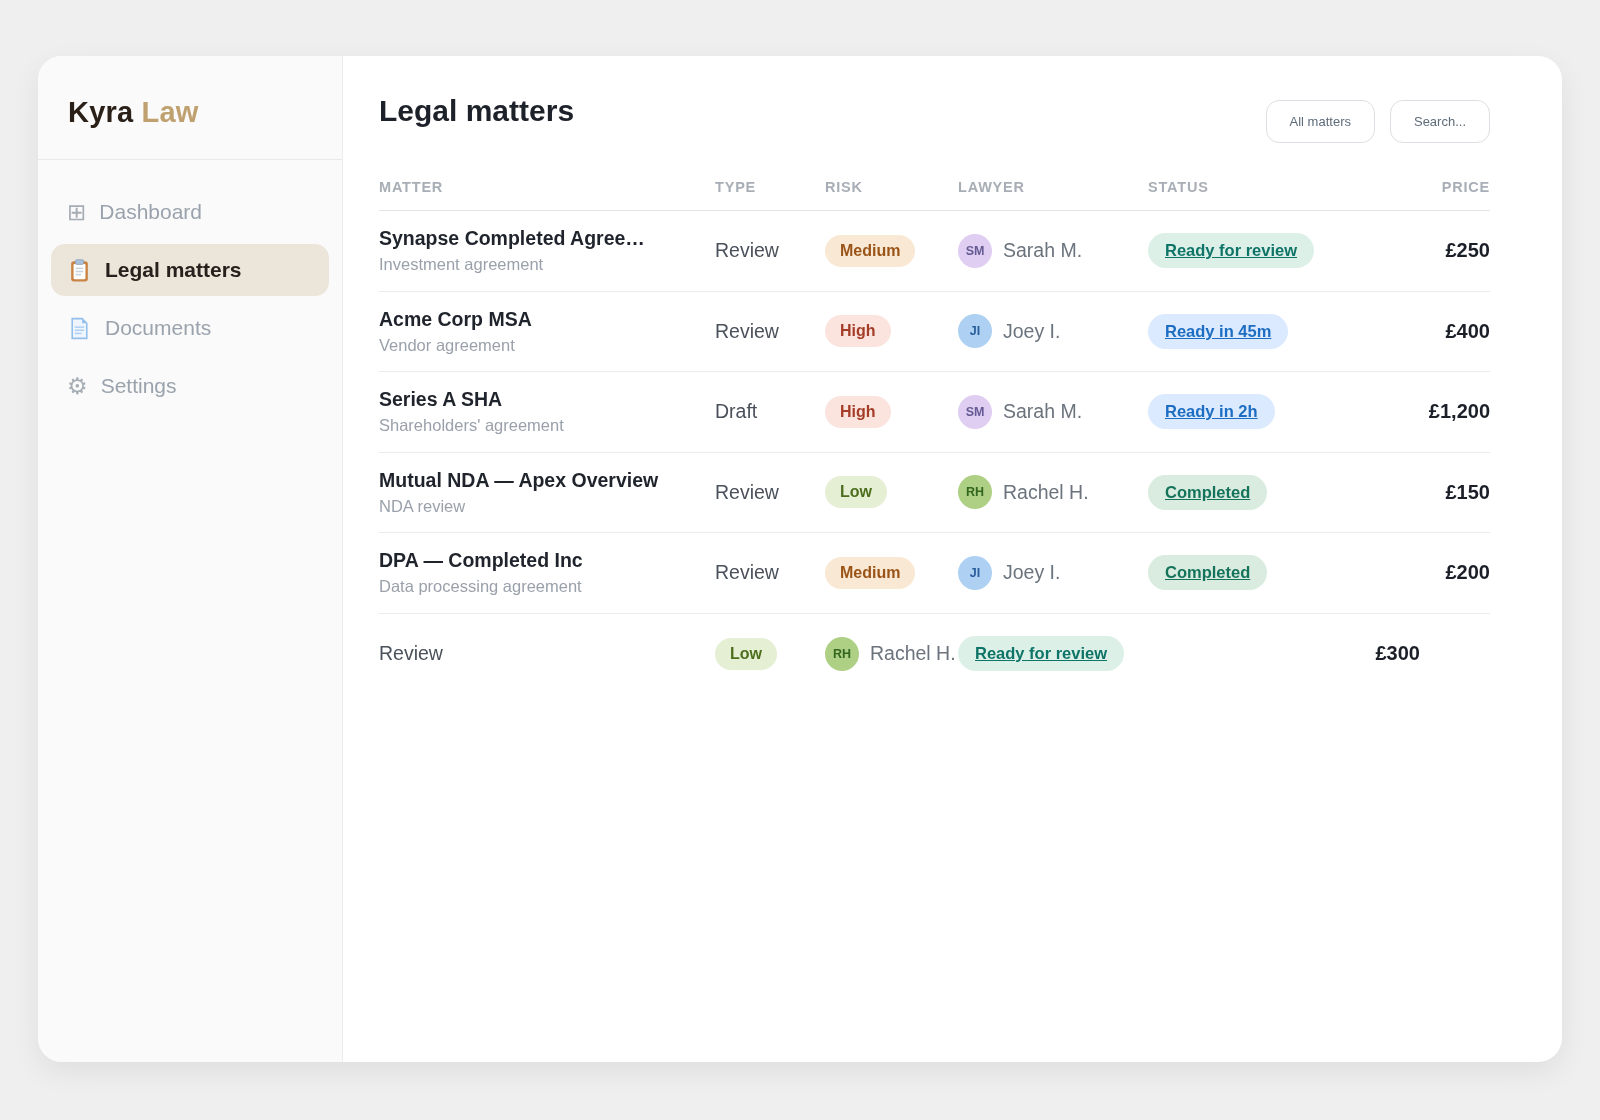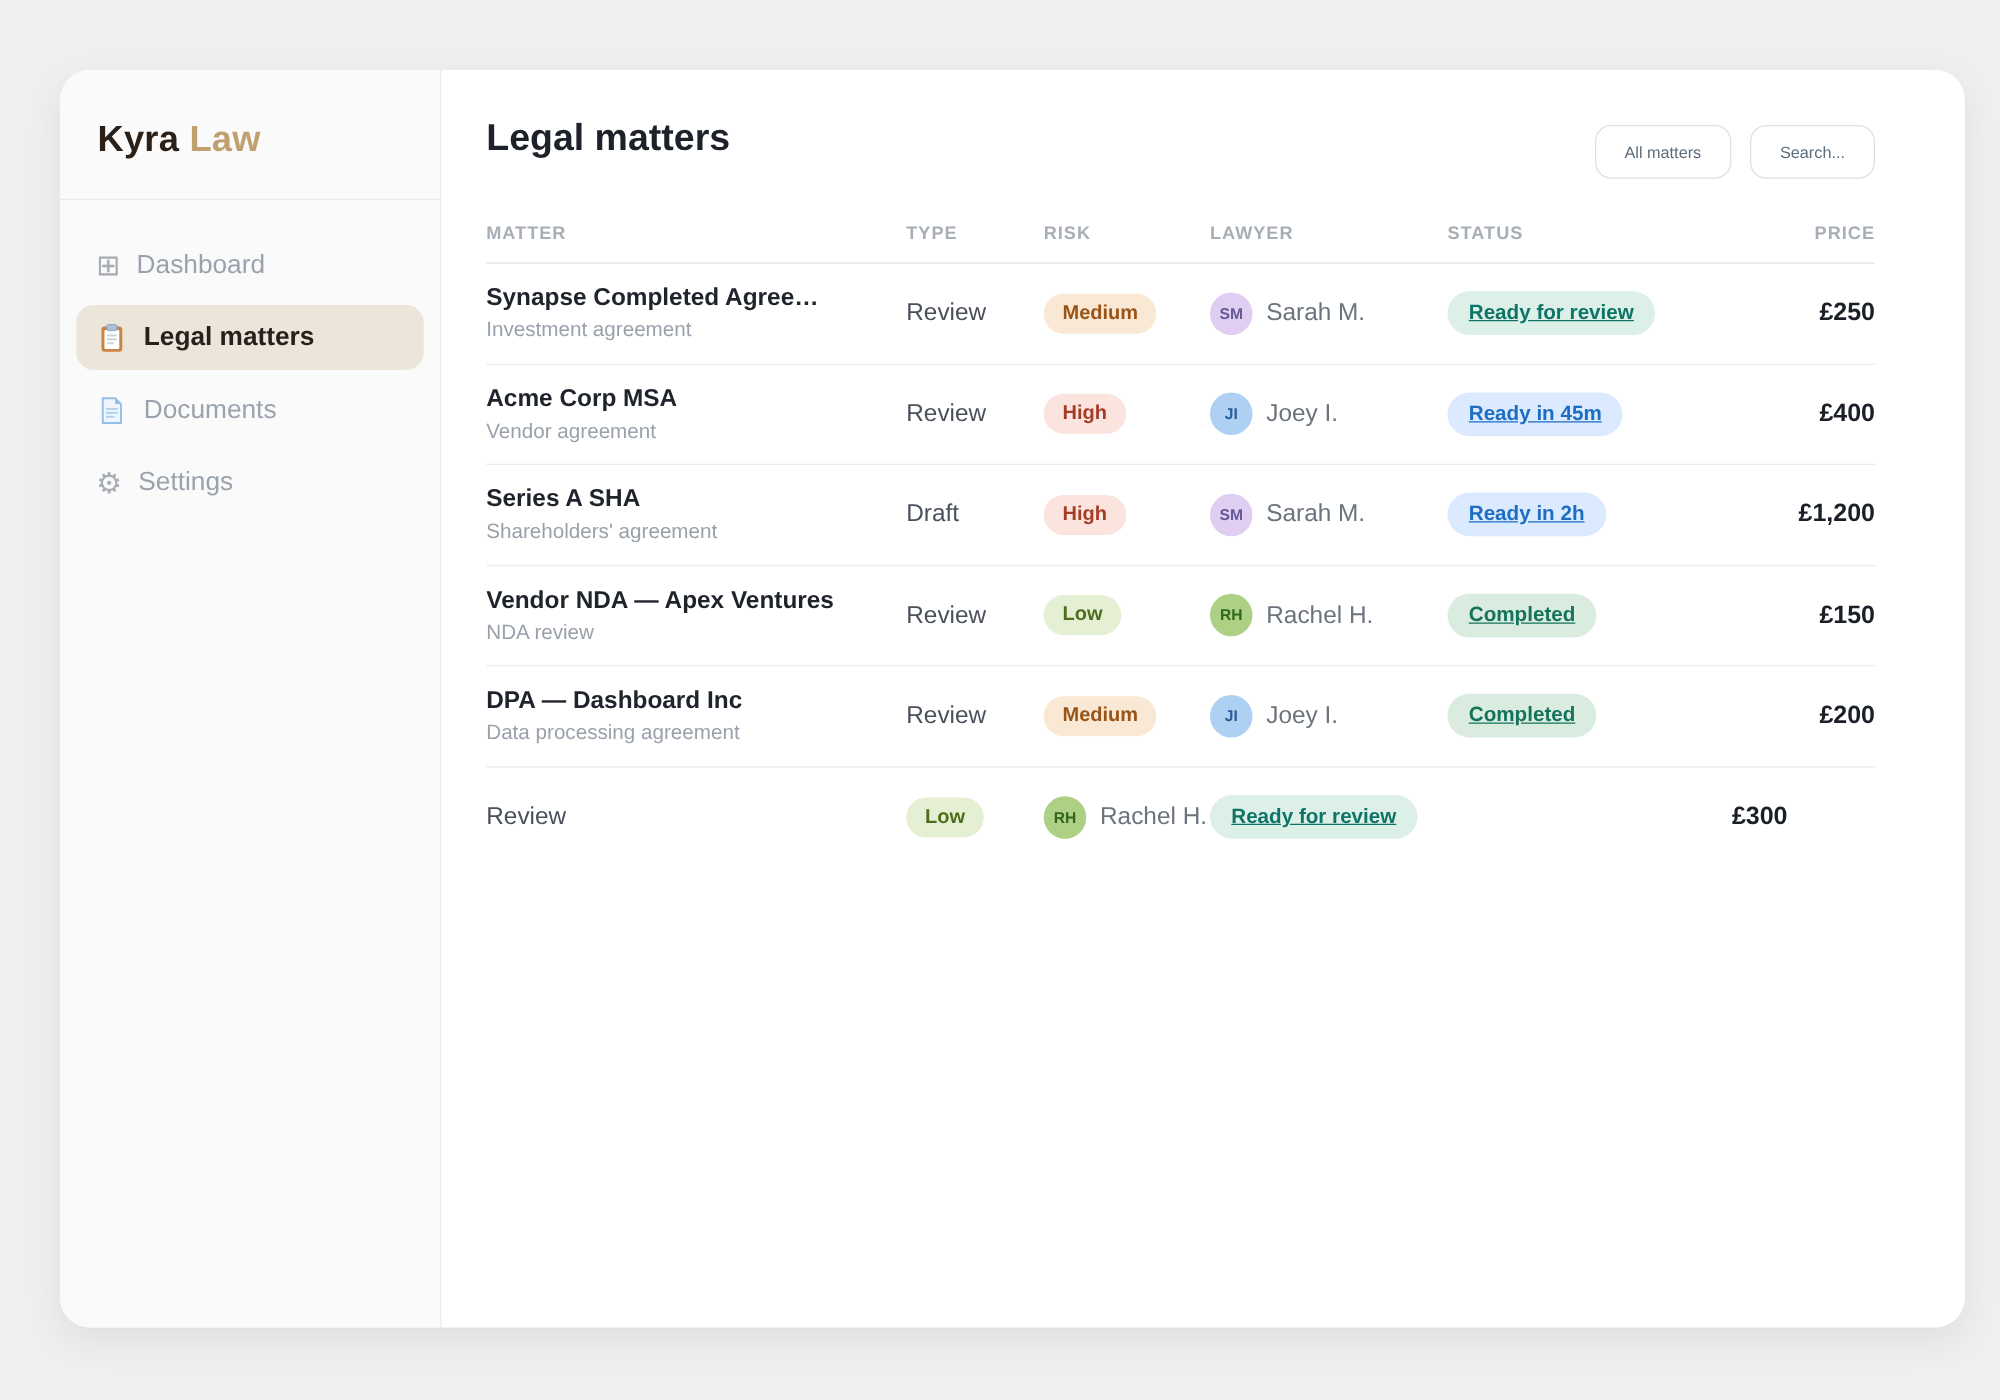--- a/index.html
+++ b/index.html
@@ -3,21 +3,21 @@
 <meta charset="utf-8">
 <style>
   * { margin:0; padding:0; box-sizing:border-box; }
   html,body { width:1600px; height:1120px; overflow:hidden; }
   body {
     background:#efefef;
     font-family:"Liberation Sans", sans-serif;
     color:#1f232b;
   }
   .app-card {
-    position:absolute; left:48px; top:56px;
+    position:absolute; left:38px; top:56px;
     width:1524px; height:1006px;
     background:#ffffff; border-radius:24px;
     box-shadow:0 10px 30px rgba(0,0,0,0.07);
     display:flex; overflow:hidden;
   }
   
   .sidebar {
     width:305px; min-width:305px; height:100%;
     background:#fafafa; border-right:1px solid #ececec;
     display:flex; flex-direction:column;
@@ -218,40 +218,40 @@
       <span class="lawyer-name">Sarah M.</span>
     </div>
     <div class="cell status">
       <span class="badge status-badge st-eta">Ready in 2h</span>
     </div>
     <div class="cell price">£1,200</div>
   </div>
 
   <div class="trow">
     <div class="cell matter">
-      <div class="matter-title">Vendor NDA — Apex Ventures</div>
+      <div class="matter-title">Mutual NDA — Apex Overview</div>
       <div class="matter-sub">NDA review</div>
     </div>
     <div class="cell type">Review</div>
     <div class="cell risk">
       <span class="badge risk-low">Low</span>
     </div>
     <div class="cell lawyer">
       <span class="avatar av-rh">RH</span>
       <span class="lawyer-name">Rachel H.</span>
     </div>
     <div class="cell status">
       <span class="badge status-badge st-completed">Completed</span>
     </div>
     <div class="cell price">£150</div>
   </div>
 
   <div class="trow">
     <div class="cell matter">
-      <div class="matter-title">DPA — Dashboard Inc</div>
+      <div class="matter-title">DPA — Completed Inc</div>
       <div class="matter-sub">Data processing agreement</div>
     </div>
     <div class="cell type">Review</div>
     <div class="cell risk">
       <span class="badge risk-medium">Medium</span>
     </div>
     <div class="cell lawyer">
       <span class="avatar av-ji">JI</span>
       <span class="lawyer-name">Joey I.</span>
     </div>

